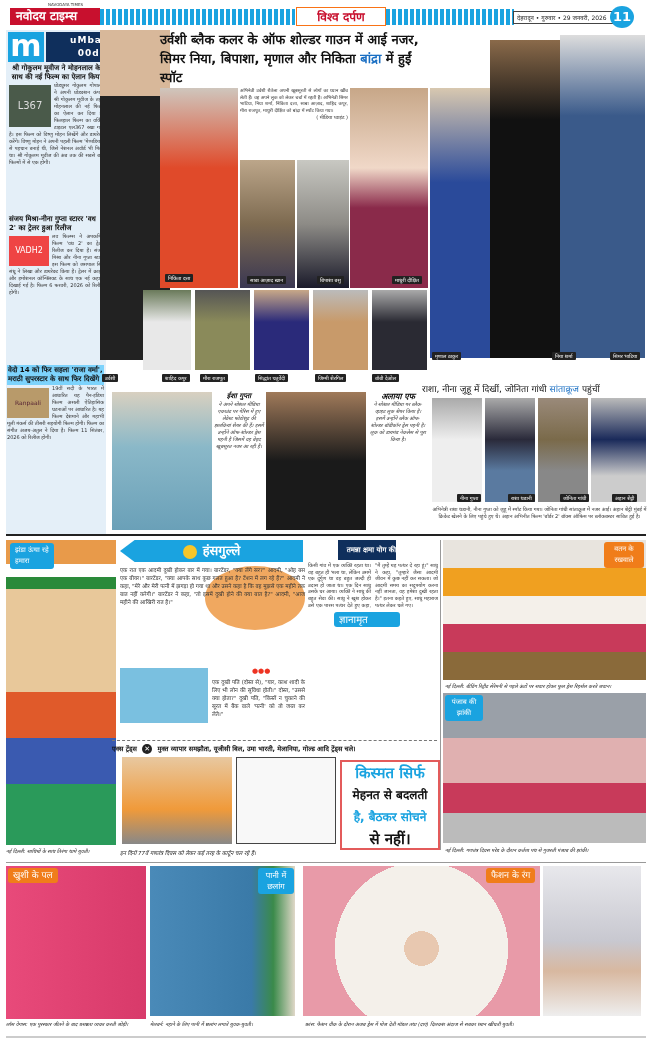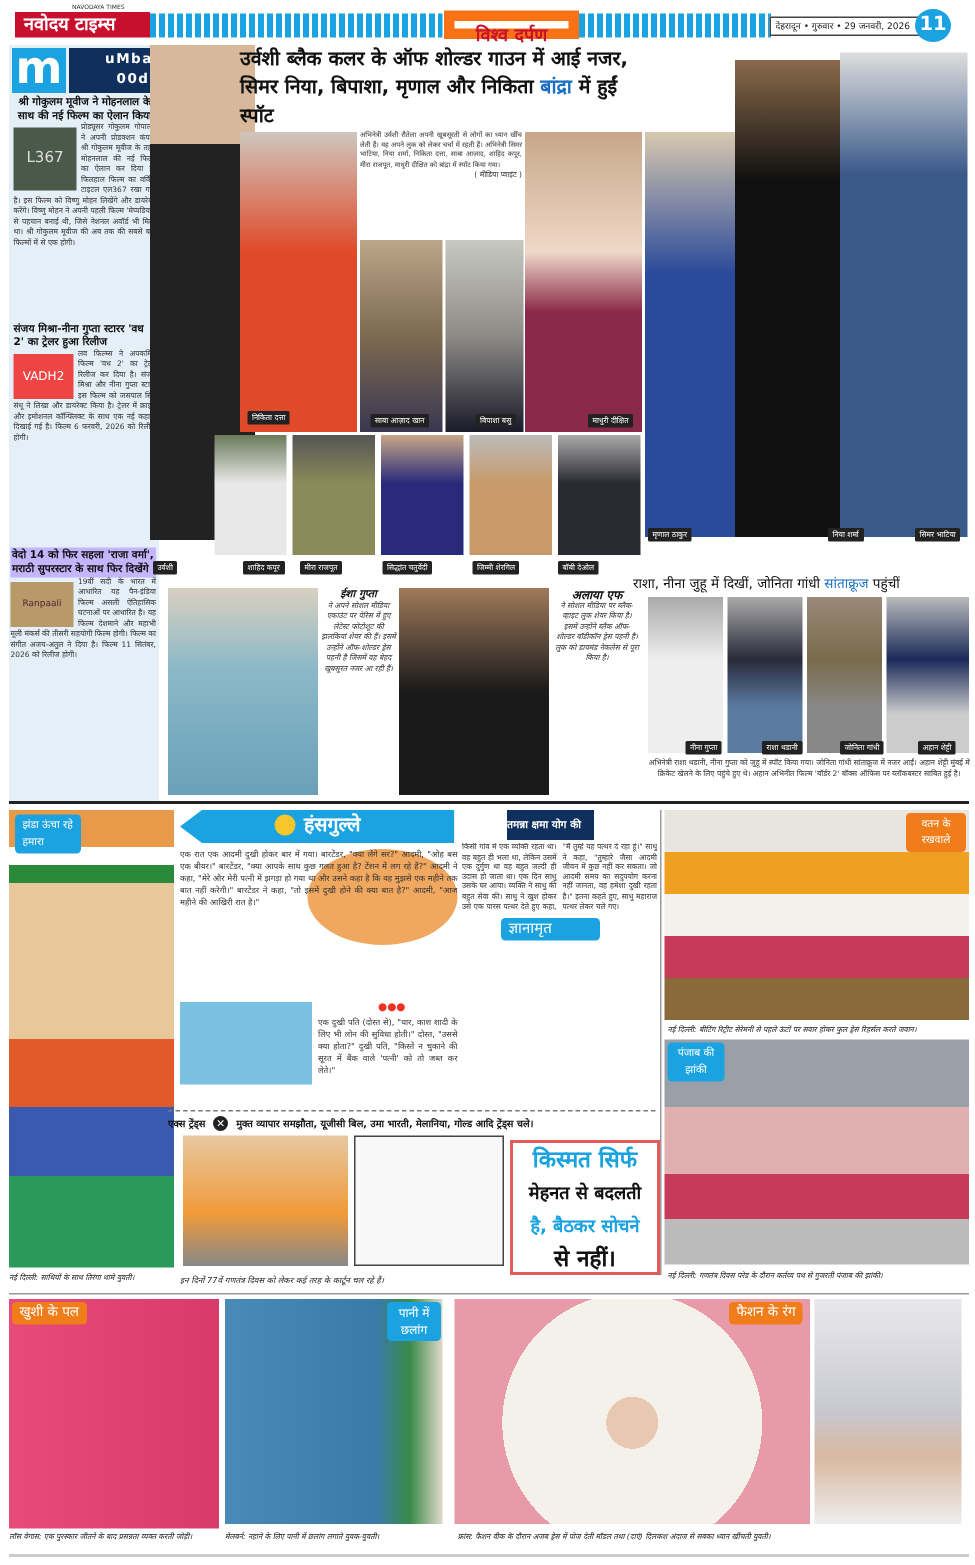--- a/index.html
+++ b/index.html
@@ -1,21 +1,21 @@
 <!DOCTYPE html>
 <html><head>
 <meta charset="utf-8">
 <style>
 *{box-sizing:border-box;margin:0;padding:0}
 body{width:650px;height:1043px;background:#fff;font-family:"DejaVu Sans",sans-serif;position:relative;overflow:hidden;color:#222}
 .abs{position:absolute}
 .brand{left:10px;top:8px;width:90px;height:17px;background:#c8102e;color:#fff;font-size:12px;font-weight:bold;line-height:17px;padding-left:6px}
 .brand-small{left:48px;top:2px;font-size:4px;color:#333}
 .stripes{top:9px;height:16px;background:repeating-linear-gradient(90deg,#1aa3e0 0 4px,#fff 4px 6px)}
-.section-tab{left:296px;top:7px;width:90px;height:19px;border:7px solid #f97316;background:#fff;color:#c8102e;font-size:12px;font-weight:bold;text-align:center;line-height:18px}
+.section-tab{left:296px;top:7px;width:90px;height:19px;border:1px solid #f97316;background:#fff;color:#c8102e;font-size:12px;font-weight:bold;text-align:center;line-height:18px}
 .dateline{left:513px;top:11px;width:108px;height:13px;background:#fff;border:1px solid #444;font-size:6px;line-height:11px;padding-left:3px}
 .pageno{left:610px;top:6px;width:24px;height:22px;border-radius:50%;background:#1aa3e0;color:#fff;font-size:13px;text-align:center;line-height:22px;font-weight:bold}
 .col-left{left:6px;top:30px;width:100px;height:505px;background:#e4eff8}
 .m-block{left:8px;top:32px;width:36px;height:30px;background:#1aa3e0;color:#fff;font-size:30px;font-weight:bold;line-height:28px;text-align:center}
 .m-word{left:46px;top:32px;width:60px;height:30px;background:#0f2f5c;color:#fff;font-size:9px;font-weight:bold;text-align:right;line-height:13px;padding-top:2px;letter-spacing:1px}
 .hd{font-weight:bold;color:#111;font-size:7px;line-height:9px}
 .txt{font-size:5px;line-height:7px;color:#333;text-align:justify}
 .ph{background:#888;overflow:hidden}
 .cap{font-size:5px;color:#fff;background:#222;padding:1px 3px;border-radius:1px}
 .headline{left:160px;top:30px;width:268px;font-size:13px;font-weight:bold;line-height:19px;color:#111}
@@ -59,21 +59,21 @@
 
 <div class="abs" style="left:9px;top:215px;width:95px">
   <div class="hd">संजय मिश्रा-नीना गुप्ता स्टारर 'वध 2' का ट्रेलर हुआ रिलीज</div>
   <div class="ph" style="float:left;width:40px;height:30px;margin:3px 3px 1px 0;background:#ef4444;color:#fff;font-size:8px;text-align:center;line-height:30px">
     <span>VADH2</span>
   </div>
   <div class="txt">लव फिल्म्स ने अपकमिंग फिल्म 'वध 2' का ट्रेलर रिलीज कर दिया है। संजय मिश्रा और नीना गुप्ता स्टारर इस फिल्म को जसपाल सिंह संधू ने लिखा और डायरेक्ट किया है। ट्रेलर में क्राइम और इमोशनल कॉन्फ्लिक्ट के साथ एक नई कहानी दिखाई गई है। फिल्म 6 फरवरी, 2026 को रिलीज होगी।</div>
 </div>
 
 <div class="abs" style="left:7px;top:365px;width:97px">
-  <div class="hd" style="background:#c4b5fd;padding:1px">वेदो 14 को फिर सहला 'राजा वर्मा', मराठी सुपरस्टार के साथ फिर दिखेंगे</div>
+  <div class="hd" style="background:#7dd3fc;padding:1px">वेदो 14 को फिर सहला 'राजा वर्मा', मराठी सुपरस्टार के साथ फिर दिखेंगे</div>
   <div class="ph" style="float:left;width:42px;height:30px;margin:3px 3px 1px 0;background:#b89a6a;color:#523;font-size:6px;text-align:center;line-height:30px">
     <span>Ranpaali</span>
   </div>
   <div class="txt">19वीं सदी के भारत में आधारित यह पैन-इंडिया फिल्म असली ऐतिहासिक घटनाओं पर आधारित है। यह फिल्म देशमाने और महाभी मूली मंकर्स की तीसरी सहयोगी फिल्म होगी। फिल्म का संगीत अजय-अतुल ने दिया है। फिल्म 11 सितंबर, 2026 को रिलीज होगी।</div>
 </div>
 
 <div class="abs ph" style="left:100px;top:30px;width:70px;height:330px;background:linear-gradient(#d8b89a 0 20%,#222 20% 100%)"></div>
 <div class="abs headline">
   <span>उर्वशी ब्लैक कलर के ऑफ शोल्डर गाउन में आई नजर, सिमर निया, बिपाशा, मृणाल और निकिता </span><span class="blue">बांद्रा</span><span> में हुईं स्पॉट</span>
 </div>
@@ -141,21 +141,21 @@
 
 <div class="abs joke-head">
   <span style="display:inline-block;width:14px;height:14px;background:#f7c62a;border-radius:50%;vertical-align:middle;margin-right:6px"></span><span>हंसगुल्ले</span>
 </div>
 <div class="abs ph" style="left:205px;top:566px;width:100px;height:64px;border-radius:50%;background:#f0a860"></div>
 <div class="abs txt" style="left:120px;top:566px;width:185px;font-size:5.5px;line-height:8px;background:transparent">एक रात एक आदमी दुखी होकर बार में गया। बारटेंडर, "क्या लेंगे सर?" आदमी, "ओह बस एक बीयर।" बारटेंडर, "क्या आपके साथ कुछ गलत हुआ है? टेंशन में लग रहे हैं?" आदमी ने कहा, "मेरे और मेरी पत्नी में झगड़ा हो गया था और उसने कहा है कि वह मुझसे एक महीने तक बात नहीं करेगी।" बारटेंडर ने कहा, "तो इसमें दुखी होने की क्या बात है?" आदमी, "आज महीने की आखिरी रात है।"</div>
 <div class="abs" style="left:252px;top:667px;font-size:7px;color:#e32;">●●●</div>
 <div class="abs ph" style="left:120px;top:668px;width:88px;height:55px;background:#7ac0e0"></div>
 <div class="abs txt" style="left:120px;top:678px;width:185px;font-size:5.5px;line-height:8px;padding-left:92px">एक दुखी पति (दोस्त से), "यार, काश शादी के लिए भी लोन की सुविधा होती।" दोस्त, "उससे क्या होता?" दुखी पति, "किस्तें न चुकाने की सूरत में बैंक वाले 'पत्नी' को तो जब्त कर लेते।"</div>
 
-<div class="abs" style="left:338px;top:540px;width:58px;height:20px;background:#0f2f5c;color:#fff;font-size:7px;font-weight:bold;text-align:left;line-height:20px">तमन्ना क्षमा योग की</div>
+<div class="abs" style="left:338px;top:540px;width:58px;height:20px;background:#0f2f5c;color:#fff;font-size:7px;font-weight:bold;text-align:right;line-height:20px">तमन्ना क्षमा योग की</div>
 <div class="abs txt" style="left:308px;top:562px;width:130px;font-size:5px;line-height:6.6px;column-count:2;column-gap:4px;height:170px;overflow:hidden">किसी गांव में एक व्यक्ति रहता था। वह बहुत ही भला था, लेकिन उसमें एक दुर्गुण था वह बहुत जल्दी ही उदास हो जाता था। एक दिन साधु उसके घर आया। व्यक्ति ने साधु की बहुत सेवा की। साधु ने खुश होकर उसे एक पारस पत्थर देते हुए कहा, "मैं तुम्हें यह पत्थर दे रहा हूं।" साधु ने कहा, "तुम्हारे जैसा आदमी जीवन में कुछ नहीं कर सकता। जो आदमी समय का सदुपयोग करना नहीं जानता, वह हमेशा दुखी रहता है।" इतना कहते हुए, साधु महाराज पत्थर लेकर चले गए।</div>
 <div class="abs tag blue-tag" style="left:334px;top:612px;width:66px;font-size:10px;text-align:left">ज्ञानामृत</div>
 <div class="abs" style="left:440px;top:540px;height:310px;border-left:1px solid #999"></div>
 
 <div class="abs hr" style="left:112px;top:740px;width:325px"></div>
 <div class="abs" style="left:112px;top:744px;width:325px;font-size:6.5px;font-weight:bold;color:#111">
   <span>एक्स ट्रेंड्स</span>
   <span style="display:inline-block;width:10px;height:10px;background:#222;color:#fff;border-radius:50%;font-size:7px;text-align:center;line-height:10px;margin:0 3px">✕</span>
   <span>मुक्त व्यापार समझौता, यूजीसी बिल, उमा भारती, मेलानिया, गोल्ड आदि ट्रेंड्स चले।</span>
 </div>

